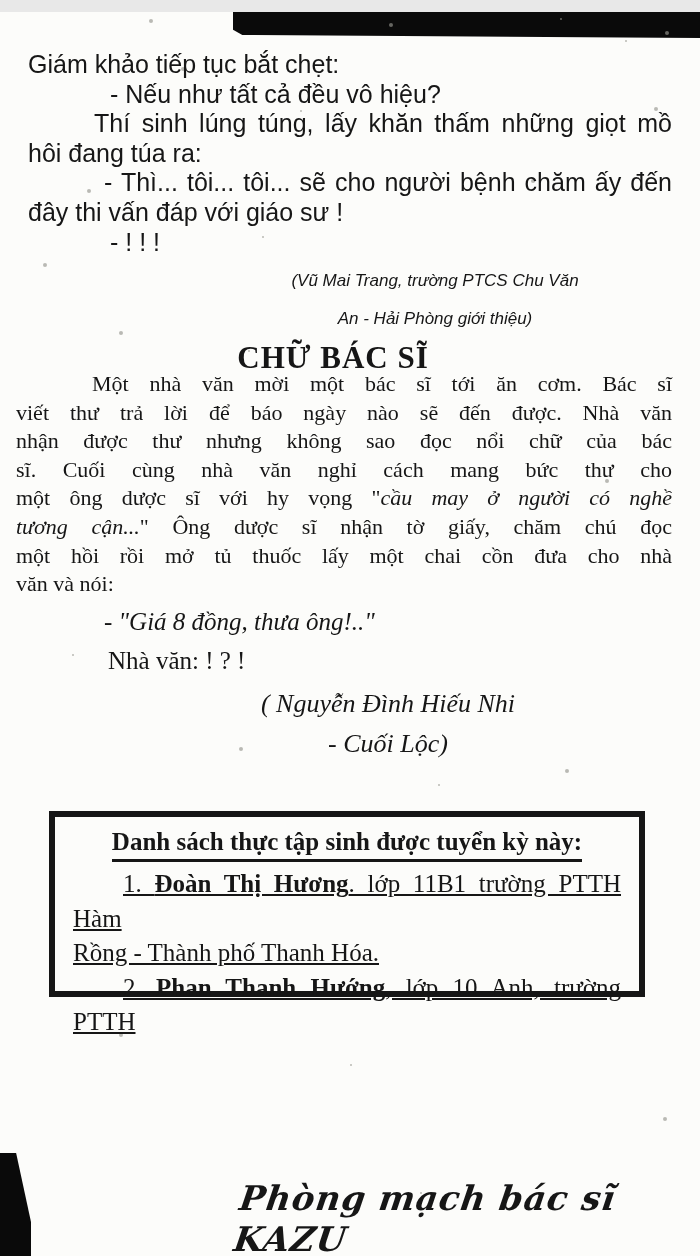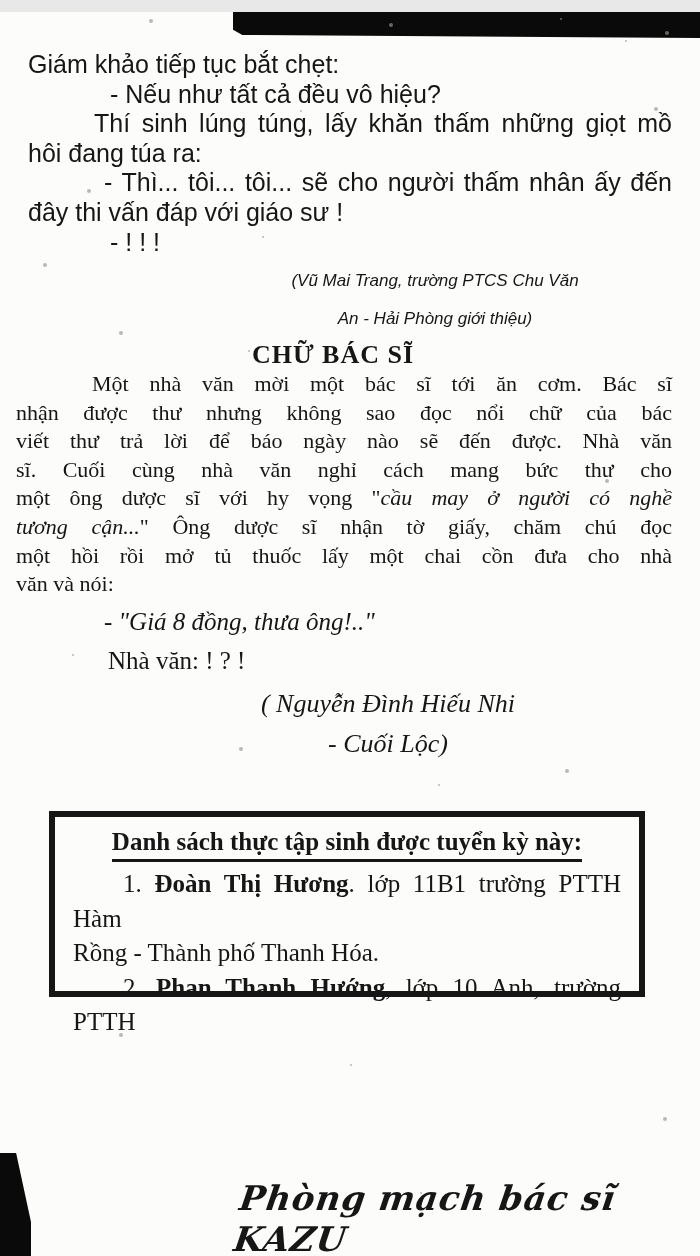--- a/index.html
+++ b/index.html
@@ -20,41 +20,41 @@
     font-family:"Liberation Sans",sans-serif;font-size:25px;line-height:29.6px;
   }
   .attr{position:absolute;left:0;right:0;text-align:center;}
   .attr1{
     top:250px;padding-left:170px;box-sizing:border-box;
     font-family:"Liberation Sans",sans-serif;font-style:italic;
     font-size:17px;line-height:38px;
   }
   .story-title{
     position:absolute;left:0;right:34px;top:330px;margin:0;text-align:center;
-    font-family:"Liberation Serif",serif;font-weight:bold;font-size:26px;
+    font-family:"Liberation Serif",serif;font-weight:bold;font-size:31px;
     line-height:1;letter-spacing:1px;
   }
   .story{
     position:absolute;left:16px;right:28px;top:358px;
     font-family:Liberation Serif, serif;font-size:22px;line-height:28.6px;
   }
   .dialogue{
     position:absolute;left:28px;right:28px;top:590px;
     font-family:"Liberation Serif",serif;font-size:25px;line-height:39px;
   }
   .attr2{
     top:672px;padding-left:76px;box-sizing:border-box;
     font-family:"Liberation Serif",serif;font-style:italic;
     font-size:26px;line-height:40px;
   }
   .notice-box{
     position:absolute;left:49px;top:799px;width:596px;height:186px;
     box-sizing:border-box;border:6px solid var(--ink);
     padding:9px 18px 0 18px;
-    font-family:"Liberation Serif",serif;font-size:25px;line-height:34.5px;
+    font-family:"Liberation Serif",serif;font-size:25px;line-height:34.5px;text-decoration:underline;
   }
   .box-heading-wrap{text-align:center;margin-bottom:5px;line-height:32px;}
   .box-heading{
     font-weight:bold;display:inline-block;
     border-bottom:3px solid var(--ink);padding-bottom:1px;
   }
   .footer-script{
     position:absolute;left:237px;top:1166px;
     font-family:"DejaVu Serif",serif;font-style:italic;font-weight:bold;
     font-size:34px;line-height:1.2;letter-spacing:1px;
@@ -98,36 +98,36 @@
 <div class="page">
 
   <div class="topbar"></div>
   <div class="speck-layer"></div>
 
   <section class="intro">
       <div class="tline"><span class="">Giám khảo tiếp tục bắt chẹt:</span></div>
       <div class="tline" style="text-indent: 82px;"><span class="">- Nếu như tất cả đều vô hiệu?</span></div>
       <div class="tline just" style="text-indent: 66px;"><span class="">Thí sinh lúng túng, lấy khăn thấm những giọt mồ</span></div>
       <div class="tline"><span class="">hôi đang túa ra:</span></div>
-      <div class="tline just" style="text-indent: 76px;"><span class="">- Thì... tôi... tôi... sẽ cho người thấm nhân ấy đến</span></div>
+      <div class="tline just" style="text-indent: 76px;"><span class="">- Thì... tôi... tôi... sẽ cho người bệnh chăm ấy đến</span></div>
       <div class="tline"><span class="">đây thi vấn đáp với giáo sư !</span></div>
       <div class="tline" style="text-indent: 82px;"><span class="">- ! ! !</span></div>
     </section>
 
   <div class="attr attr1">
     <div class="tline">(Vũ Mai Trang, trường PTCS Chu Văn</div>
     <div class="tline">An - Hải Phòng giới thiệu)</div>
   </div>
 
   <h1 class="story-title">CHỮ BÁC SĨ</h1>
 
   <section class="story">
       <div class="tline just" style="text-indent: 76px;"><span class="">Một nhà văn mời một bác sĩ tới ăn cơm. Bác sĩ</span></div>
+      <div class="tline just"><span class="">viết thư trả lời để báo ngày nào sẽ đến được. Nhà văn</span></div>
       <div class="tline just"><span class="">nhận được thư nhưng không sao đọc nổi chữ của bác</span></div>
-      <div class="tline just"><span class="">viết thư trả lời để báo ngày nào sẽ đến được. Nhà văn</span></div>
       <div class="tline just"><span class="">sĩ. Cuối cùng nhà văn nghỉ cách mang bức thư cho</span></div>
       <div class="tline just"><span class="">một ông dược sĩ với hy vọng "</span><span class="it ">cầu may ở người có nghề</span></div>
       <div class="tline just"><span class="it ">tương cận...</span><span class="">" Ông dược sĩ nhận tờ giấy, chăm chú đọc</span></div>
       <div class="tline just"><span class="">một hồi rồi mở tủ thuốc lấy một chai cồn đưa cho nhà</span></div>
       <div class="tline"><span class="">văn và nói:</span></div>
     </section>
 
   <section class="dialogue">
       <div class="tline" style="text-indent: 76px;"><span class="it ">- "Giá 8 đồng, thưa ông!.."</span></div>
       <div class="tline" style="text-indent: 80px;"><span class="">Nhà văn: ! ? !</span></div>

